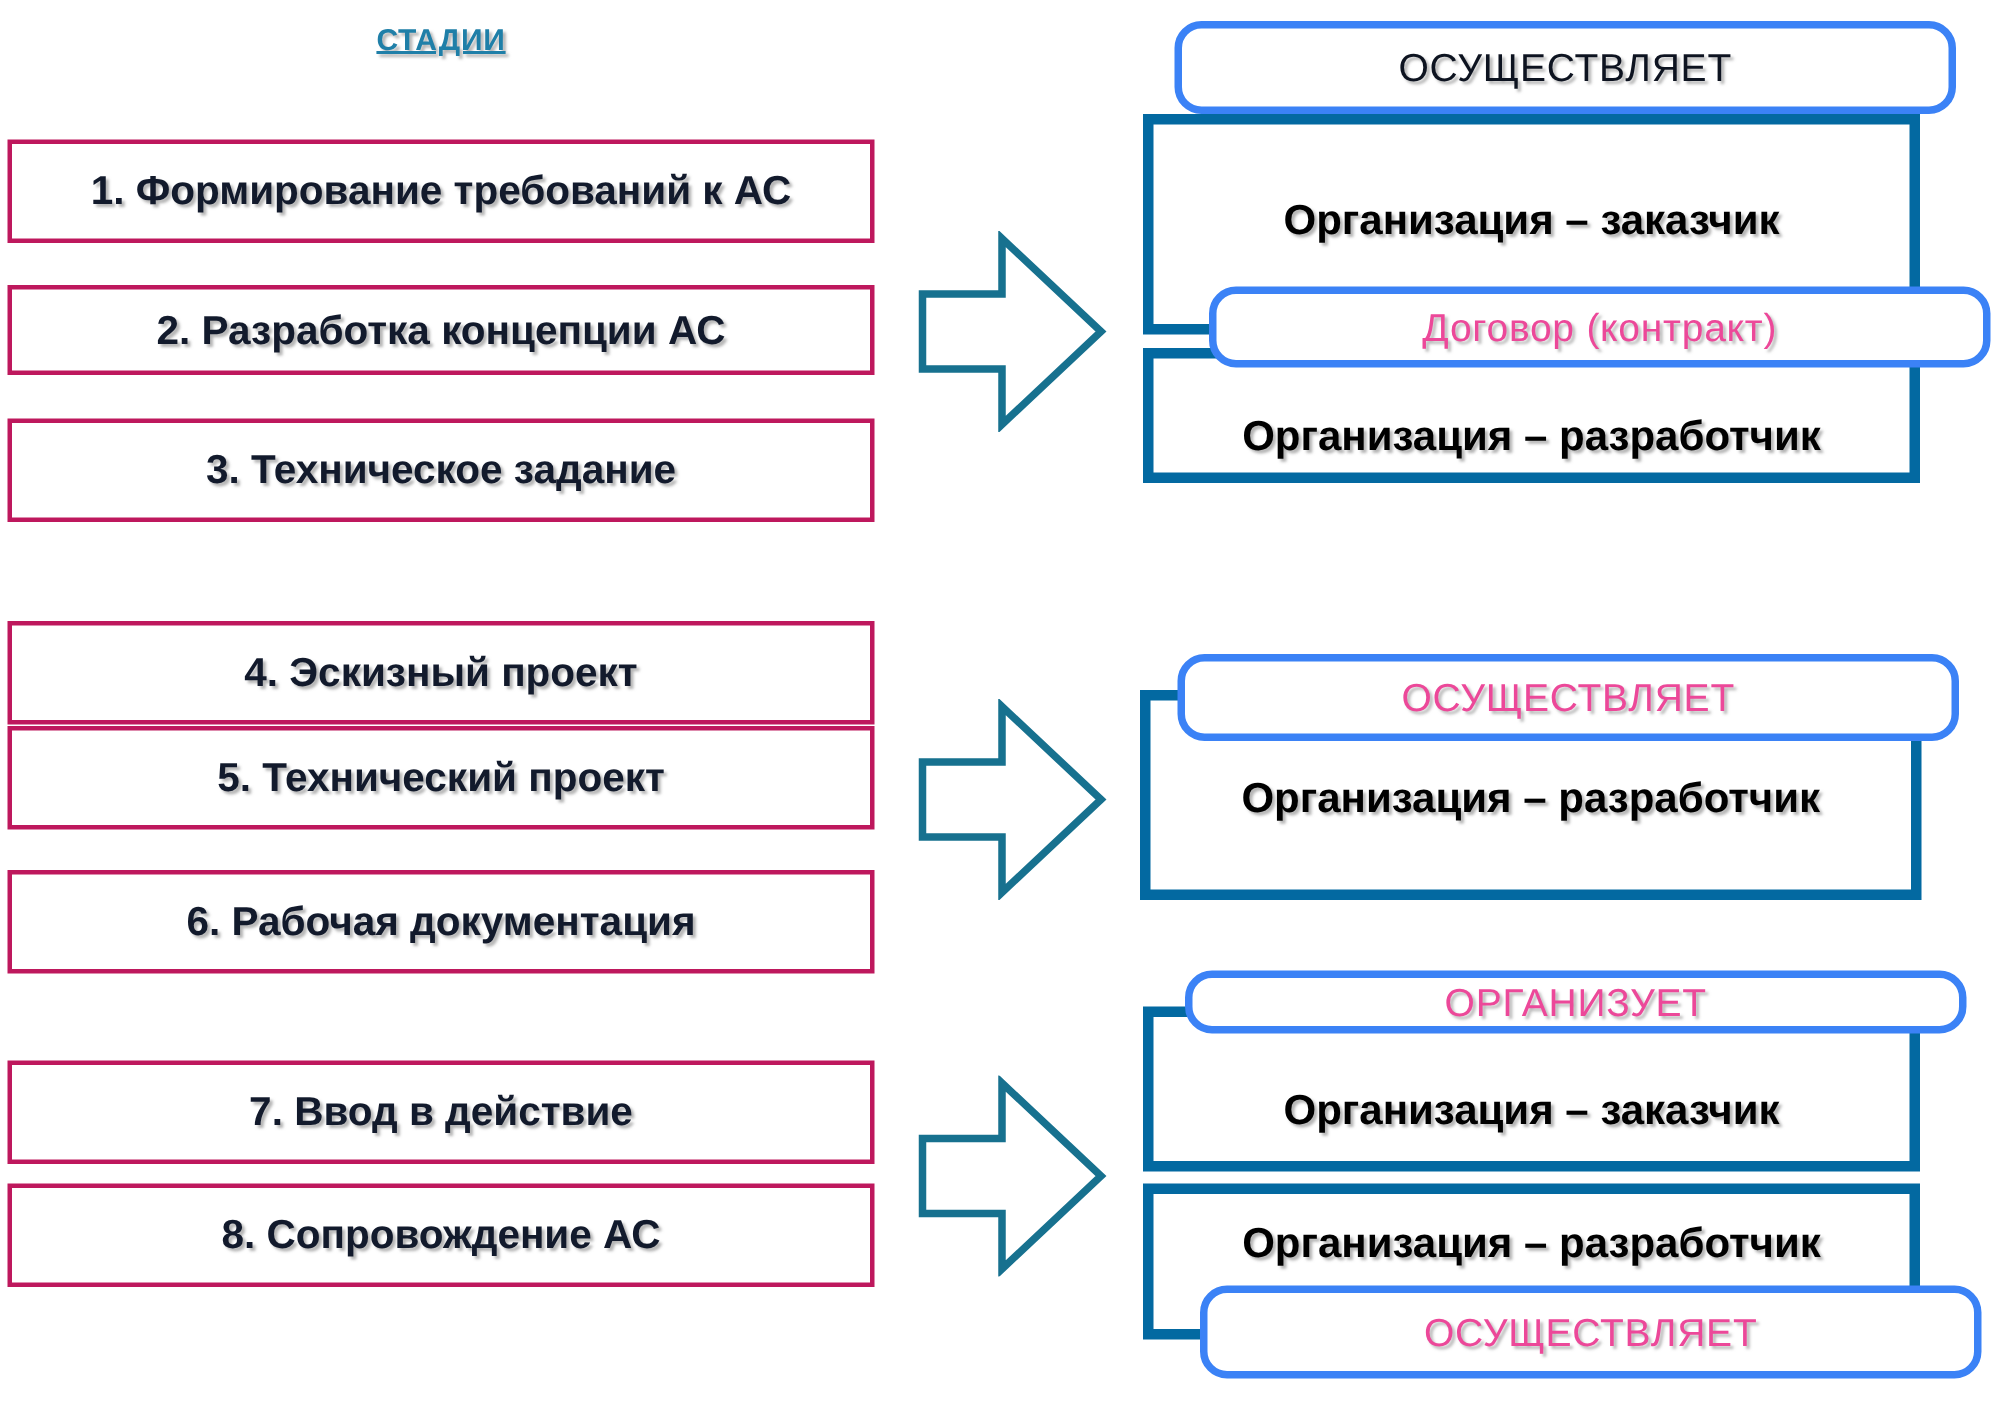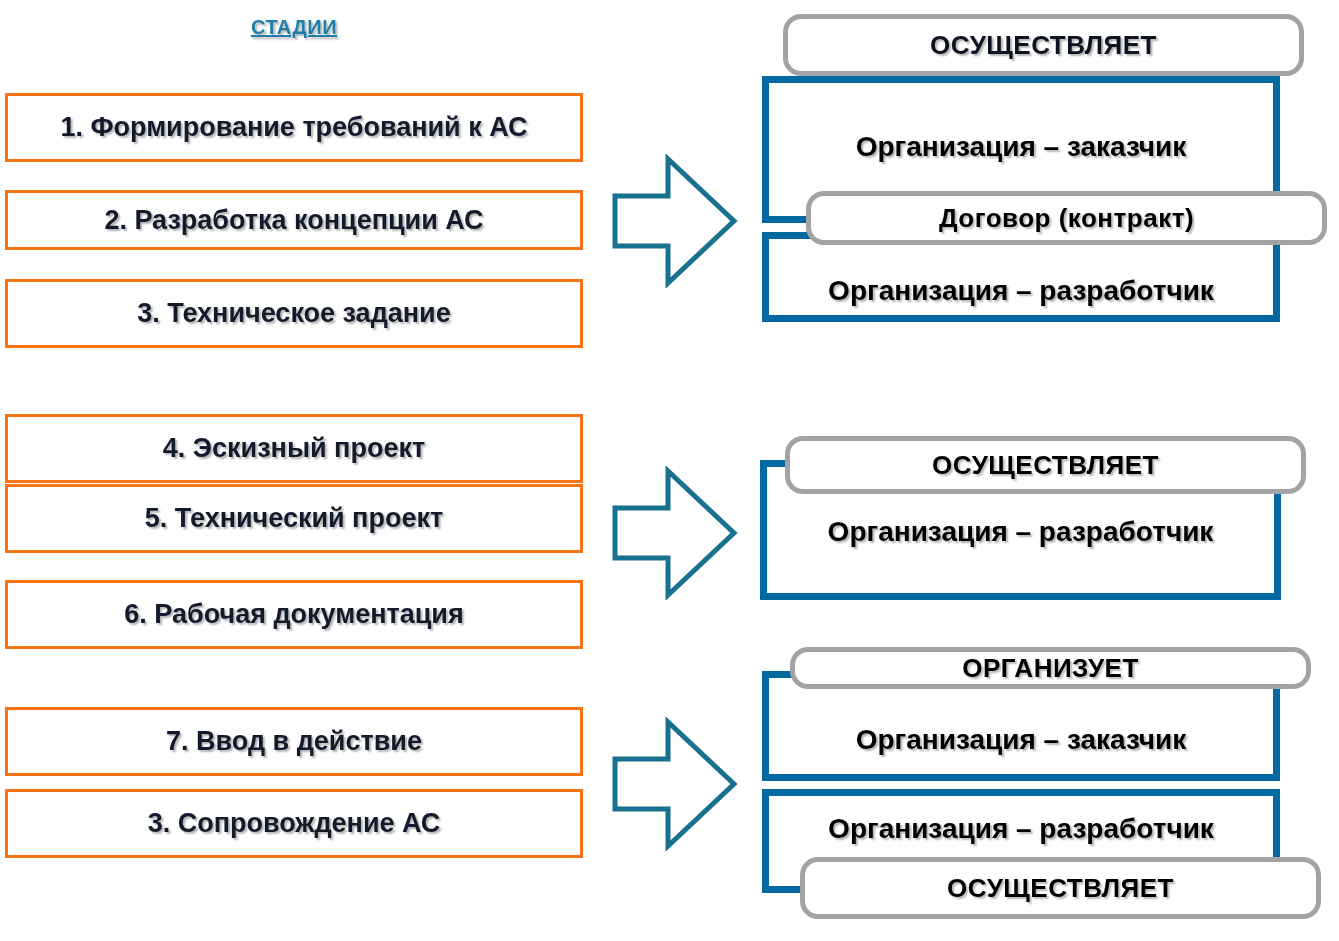--- a/index.html
+++ b/index.html
@@ -29,21 +29,21 @@
     letter-spacing: 0.5px;
     text-shadow: 2px 2px 2px rgba(120,120,120,0.55);
     text-decoration: underline;
   }
 
   .stage-box {
     position: absolute;
     left: 5px;
     width: 578px;
     box-sizing: border-box;
-    border: 3px solid #f97316;
+    border: 3px solid #be185d;
     background: #ffffff;
     display: flex;
     align-items: center;
     justify-content: center;
     color: #121a2c;
     font-weight: bold;
     font-size: 27px;
     text-shadow: 2px 2px 2px rgba(130,130,130,0.6);
     white-space: nowrap;
   }
@@ -66,33 +66,33 @@
     font-weight: bold;
     font-size: 28px;
     text-shadow: 2px 2px 2px rgba(130,130,130,0.6);
     white-space: nowrap;
   }
   .role-rect > span { display: block; }
 
   .pill {
     position: absolute;
     box-sizing: border-box;
-    border: 5px solid #a3a3a3;
+    border: 5px solid #3b82f6;
     border-radius: 18px;
     background: #ffffff;
     display: flex;
     align-items: center;
     justify-content: center;
-    font-weight: bold;
+    font-weight: normal;
     font-size: 26px;
     white-space: nowrap;
     letter-spacing: 0.5px;
   }
   .pill.dark-text { color: #0d1320; text-shadow: 2px 2px 2px rgba(130,130,130,0.6); }
-  .pill.teal-text { color: #000000; text-shadow: 2px 2px 2px rgba(140,140,140,0.6); }
+  .pill.teal-text { color: #ec4899; text-shadow: 2px 2px 2px rgba(140,140,140,0.6); }
 </style>
 </head>
 <body>
 
 <div id="stage">
 
   <div class="col-title">СТАДИИ</div>
 
   <div class="stage-box" style="top:93px;height:69px;">
     <span>1. Формирование требований к АС</span>
@@ -116,21 +116,21 @@
 
   <div class="stage-box" style="top:580px;height:69px;justify-content:center;">
     <span>6. Рабочая документация</span>
   </div>
 
   <div class="stage-box" style="top:707px;height:69px;">
     <span>7. Ввод в действие</span>
   </div>
 
   <div class="stage-box" style="top:789px;height:69px;">
-    <span>3. Сопровождение АС</span>
+    <span>8. Сопровождение АС</span>
   </div>
 
   <svg class="arrow" style="left:610px; top:154px;" width="130" height="134" viewBox="0 0 130 134">
     <polygon points="5,42 58,42 58,5 124,67 58,129 58,92 5,92" fill="none" stroke="#17718f" stroke-width="5" stroke-linejoin="miter"></polygon>
   </svg>
 
   <svg class="arrow" style="left:610px; top:466px;" width="130" height="134" viewBox="0 0 130 134">
     <polygon points="5,42 58,42 58,5 124,67 58,129 58,92 5,92" fill="none" stroke="#17718f" stroke-width="5" stroke-linejoin="miter"></polygon>
   </svg>
 

